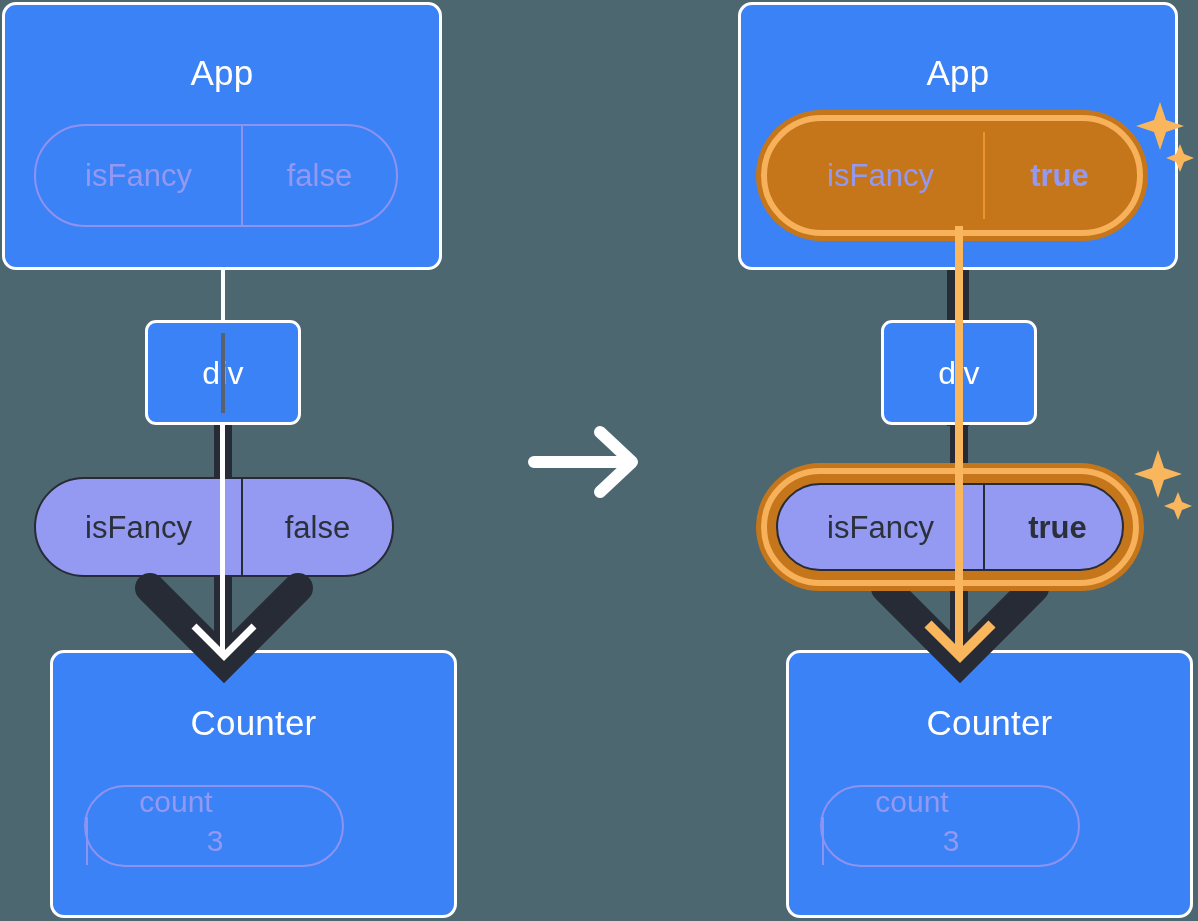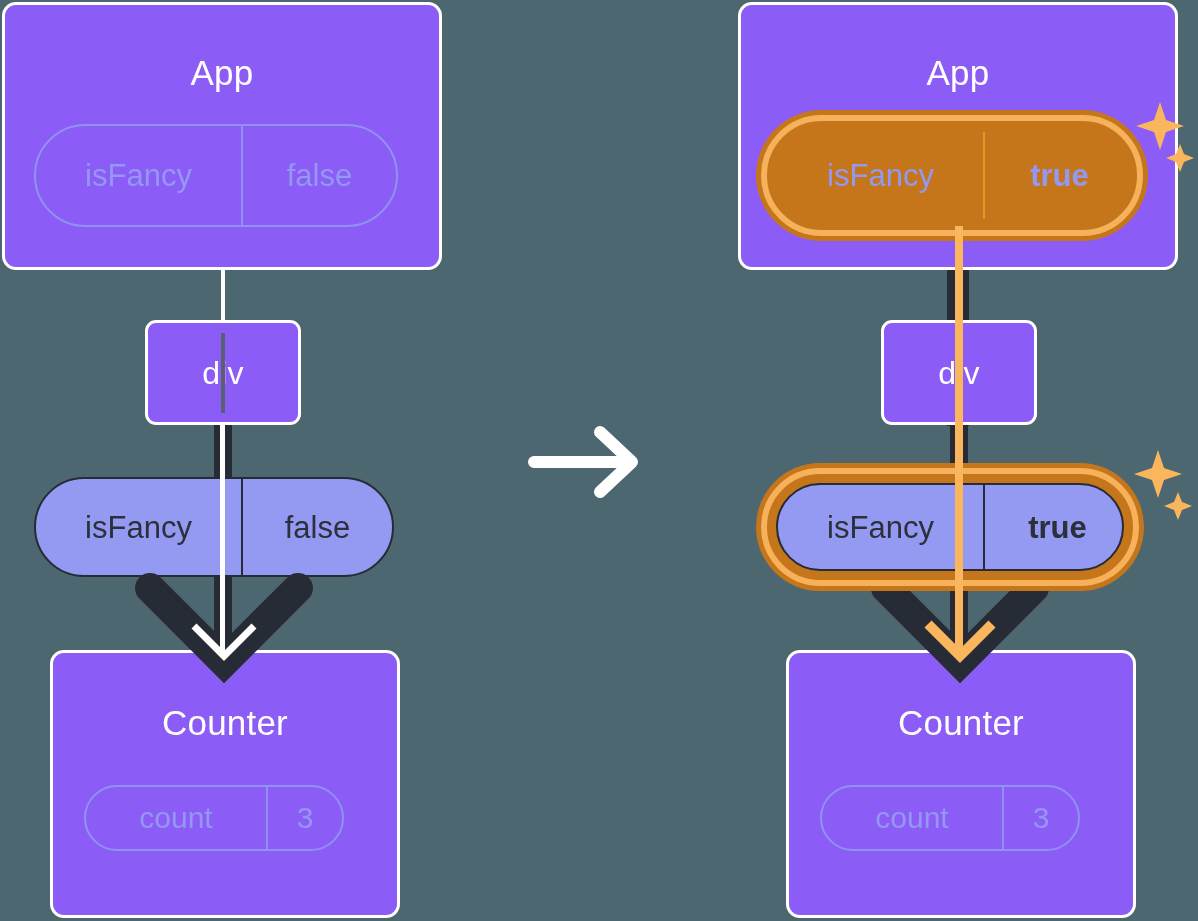--- a/index.html
+++ b/index.html
@@ -25,21 +25,21 @@
     top: 0;
     width: 460px;
     height: 921px;
   }
   .panel.left  { left: -8px; }
   .panel.right { left: 728px; }
 
   
   .box {
     position: absolute;
-    background: #8b5cf6;
+    background: #3b82f6;
     border: 3px solid #ffffff;
     border-radius: 14px;
     box-sizing: border-box;
     z-index: 6;
   }
   .box-title {
     color: #ffffff;
     font-size: 35px;
     text-align: center;
     line-height: 1;
@@ -60,21 +60,21 @@
     top: 320px;
     width: 156px;
     height: 105px;
     border-radius: 11px;
   }
   .box-div .box-title { margin-top: 34px; font-size: 32px; }
 
   .box-counter {
     left: 58px;
     top: 650px;
-    width: 350px;
+    width: 407px;
     height: 268px;
   }
   .box-counter .box-title { margin-top: 52px; }
 
   
   .pill {
     position: absolute;
     display: flex;
     align-items: stretch;
     box-sizing: border-box;
@@ -162,21 +162,22 @@
   .ring-props {
     left: 28px;
     top: 463px;
     width: 388px;
     height: 128px;
   }
   .pill-count {
     left: 92px;
     top: 785px;
     width: 260px;
-    height: 66px;
+    height: 82px;
+    flex-direction: column;
   }
   .pill-count .cell { font-size: 30px; }
 
   
   .split-a .cell.key { width: 205px; }
   .split-b .cell.key { width: 205px; }
   .split-c .cell.key { width: 180px; }
 
   
   .conn {

